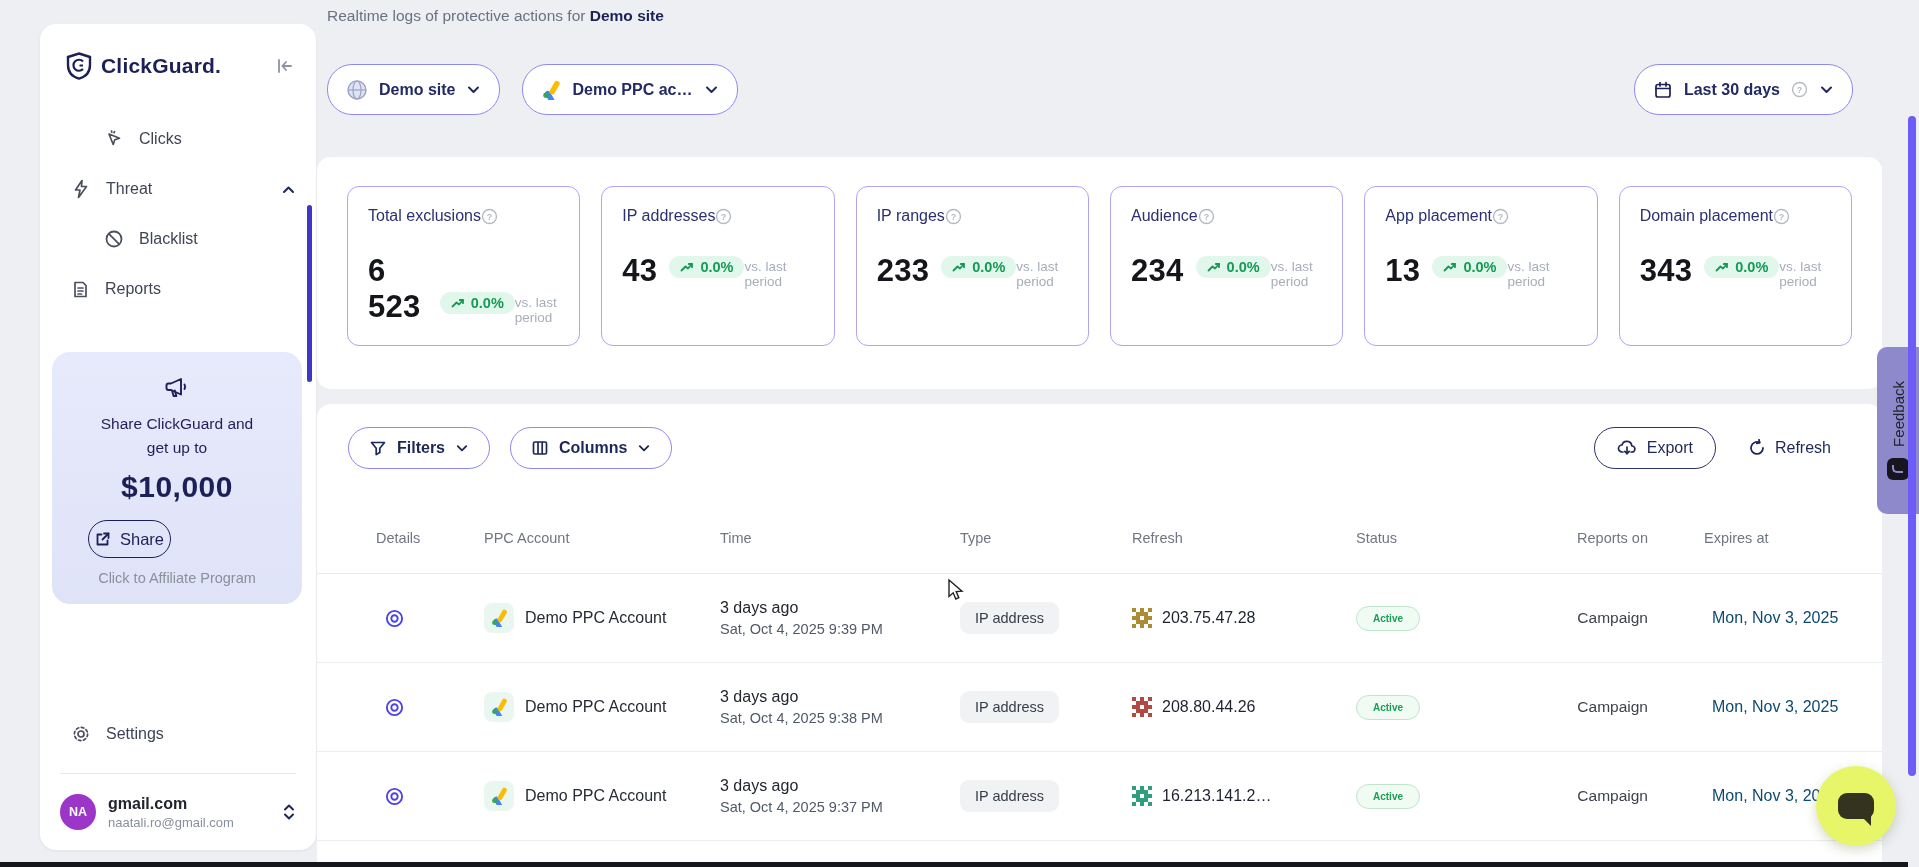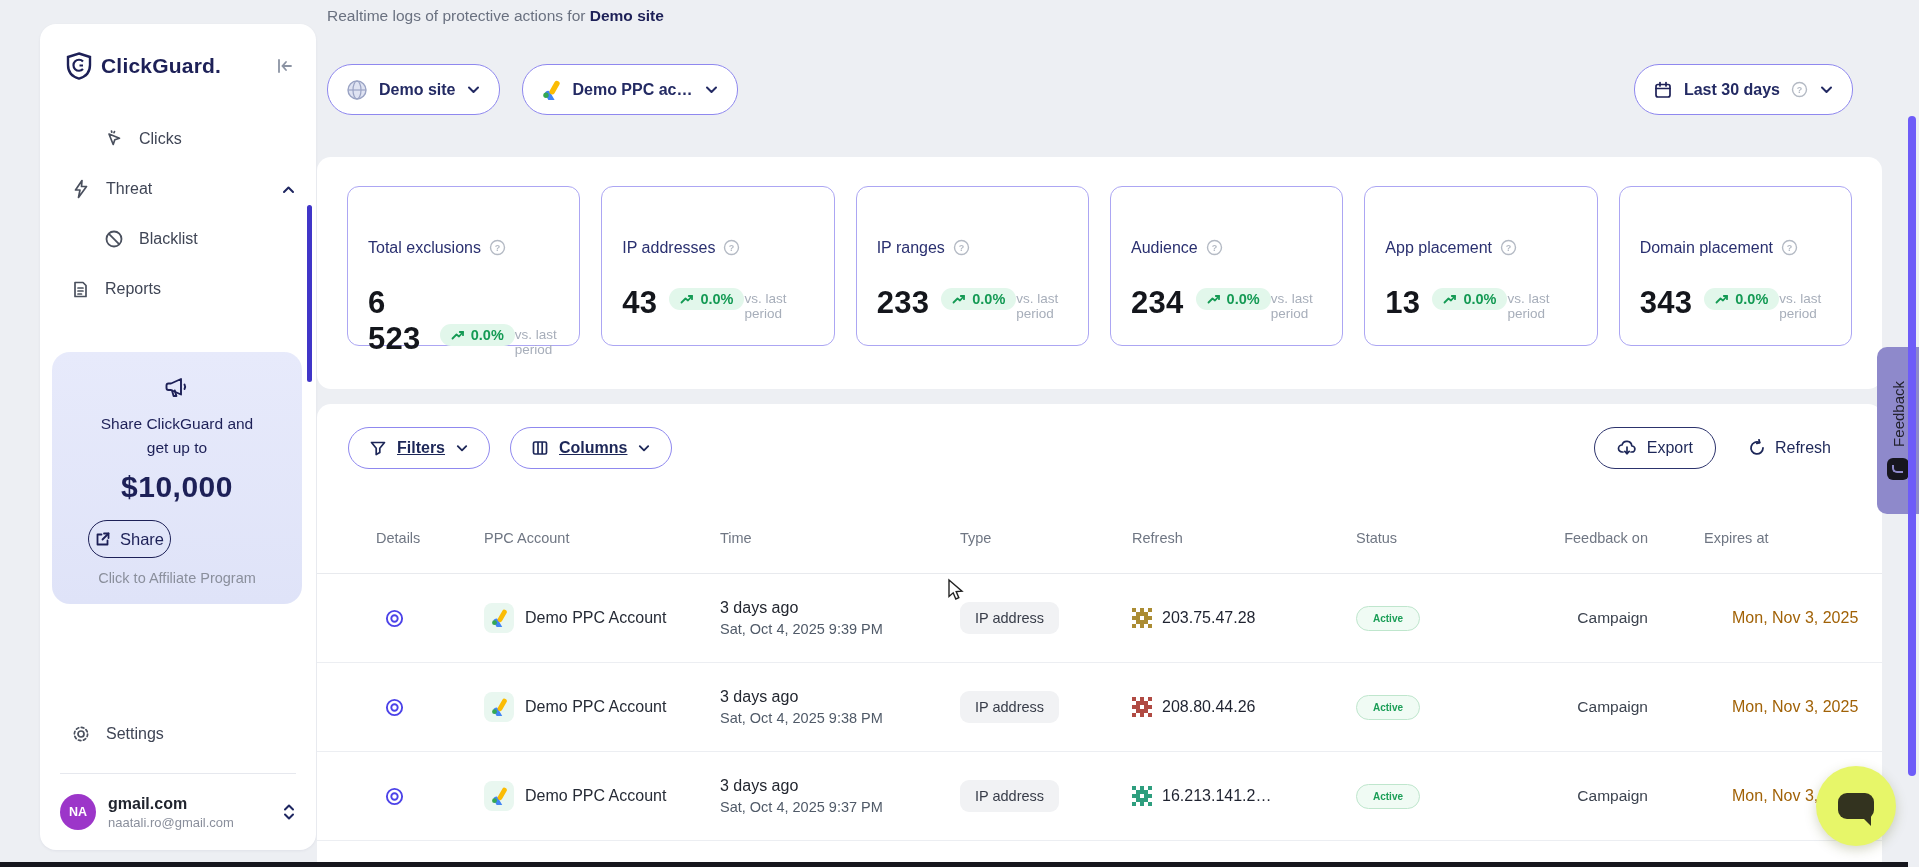--- a/index.html
+++ b/index.html
@@ -43,34 +43,34 @@
   .pill{height:49px;border:1px solid #8f88ef;border-radius:25px;background:#fff;display:flex;align-items:center;
     gap:11px;padding:0 18px;font-size:16px;font-weight:bold;color:#232a63;cursor:pointer;}
   .pill .chev{color:#232a63;}
   .date-pill{margin-left:auto;}
 
   
   .panel{position:absolute;left:317px;width:1565px;background:#fff;border-radius:14px;}
   .panel-stats{top:157px;height:232px;}
   .stats-row{display:flex;gap:21px;padding:29px 30px;}
   .stat-card{flex:1;height:160px;border:1.4px solid #aca6f3;border-radius:12px;padding:20px 20px 0;box-sizing:border-box;}
-  .stat-title{display:flex;gap:8px;font-size:16px;color:#2a3070;font-weight:500;margin-top:32px;}
+  .stat-title{display:flex;align-items:center;gap:0;font-size:16px;color:#2a3070;font-weight:500;}
   .help{color:#b4bac4;flex:none;}
   .stat-body{display:flex;align-items:flex-end;gap:12px;margin-top:28px;}
   .stat-value{font-size:31px;font-weight:bold;color:#14161c;letter-spacing:.3px;}
   .stat-delta-col{display:flex;flex-direction:row;align-items:flex-start;}
   .delta-badge{display:inline-flex;align-items:center;gap:6px;background:#e2f7eb;border-radius:13px;padding:3px 11px;
     font-size:14.5px;font-weight:bold;color:#149a54;}
   .delta-caption{font-size:13.5px;color:#a7aeba;margin-top:3px;}
 
   
   .panel-table{top:404px;height:463px;border-radius:14px 14px 0 0;}
   .toolbar{display:flex;align-items:center;padding:23px 45px 0 31px;}
   .tb-pill{height:42px;border:1px solid #8f88ef;border-radius:21px;background:#fff;display:flex;align-items:center;
-    gap:10px;padding:0 20px;font-size:16px;font-weight:bold;color:#1d2758;cursor:pointer;text-decoration:underline;}
+    gap:10px;padding:0 20px;font-size:16px;font-weight:bold;color:#1d2758;cursor:pointer;}
   .tb-pill + .tb-pill{margin-left:20px;}
   .export-btn{margin-left:auto;height:42px;border:1px solid #2c336c;border-radius:21px;background:#fff;display:flex;
     align-items:center;gap:10px;padding:0 22px;font-size:16px;font-weight:500;color:#1d2758;cursor:pointer;}
   .refresh-btn{margin-left:26px;display:flex;align-items:center;gap:9px;font-size:16px;font-weight:500;color:#1d2758;cursor:pointer;background:none;border:none;}
   .thead,.trow{display:grid;grid-template-columns:108px 236px 240px 172px 224px 196px 96px 1fr;align-items:center;padding:0 30px 0 59px;}
   .thead{height:70px;margin-top:34px;border-bottom:1px solid #e8eaee;font-size:14.5px;color:#6f7683;}
   .th-right{text-align:right;}
   .th-expires{padding-left:56px;}
   .trow{height:88px;border-bottom:1px solid #eceef2;background:#fff;}
   .trow:last-child{border-bottom:none;}
@@ -79,21 +79,21 @@
   .gads-box{width:30px;height:30px;border-radius:8px;background:#e9f7f0;display:flex;align-items:center;justify-content:center;flex:none;}
   .time-main{font-size:16px;color:#22262f;font-weight:500;}
   .time-sub{font-size:14.5px;color:#505a68;margin-top:4px;}
   .type-badge{display:inline-block;background:#f1f2f4;border-radius:9px;padding:8px 15px;font-size:14.5px;color:#383d49;}
   .entity{display:flex;align-items:center;gap:10px;font-size:16px;font-weight:500;color:#1f2330;}
   .identicon{width:20px;height:20px;display:grid;grid-template-columns:repeat(5,4px);grid-auto-rows:4px;flex:none;}
   .identicon i{display:block;}
   .status-badge{display:inline-block;border:1px solid #bfe6cd;background:#f0fbf4;border-radius:16px;padding:6px 16px;
     font-size:10px;font-weight:bold;color:#1b9e57;}
   .cell-excluded{text-align:right;font-size:15.5px;color:#3c434f;}
-  .cell-expires{padding-left:84px;font-size:16px;color:#a16207;white-space:nowrap;}
+  .cell-expires{padding-left:64px;font-size:16px;color:#0c4a6e;white-space:nowrap;}
 
   
   .feedback-tab{position:absolute;left:1877px;top:347px;width:42px;height:167px;background:#8e89cb;border-radius:10px 0 0 10px;
     display:flex;flex-direction:column;align-items:center;justify-content:center;gap:12px;cursor:pointer;}
   .feedback-label{writing-mode:vertical-rl;transform:rotate(180deg);font-size:15px;font-weight:500;color:#23222e;}
   .fb-icon{width:22px;height:22px;background:#17161f;border-radius:6px;position:relative;}
   .fb-icon:after{content:"";position:absolute;left:5px;top:7px;width:9px;height:6px;border:2px solid #8e89cb;border-top:none;border-right:none;border-radius:0 0 0 5px;}
   .page-scrollbar{position:absolute;left:1908px;top:116px;width:8px;height:660px;background:#6e5cf8;border-radius:4px;}
   .chat-btn{position:absolute;left:1816px;top:766px;width:80px;height:80px;border-radius:50%;background:#e7f669;
     box-shadow:0 4px 12px rgba(90,100,30,.25);display:flex;align-items:center;justify-content:center;cursor:pointer;}
@@ -499,21 +499,21 @@
       </button>
     </div>
 
     <div class="thead">
       <span>Details</span>
       <span>PPC Account</span>
       <span>Time</span>
       <span>Type</span>
       <span>Refresh</span>
       <span>Status</span>
-      <span class="th-right">Feedback on</span>
+      <span class="th-right">Reports on</span>
       <span class="th-expires">Expires at</span>
     </div>
 
     <div>
     <div class="trow">
       <span class="cell-details">
         
         <span>
           <svg width="21" height="21" viewBox="0 0 21 21" fill="none" stroke="currentColor" stroke-width="1.9">
                 <circle cx="10.5" cy="10.5" r="7.6"></circle>

